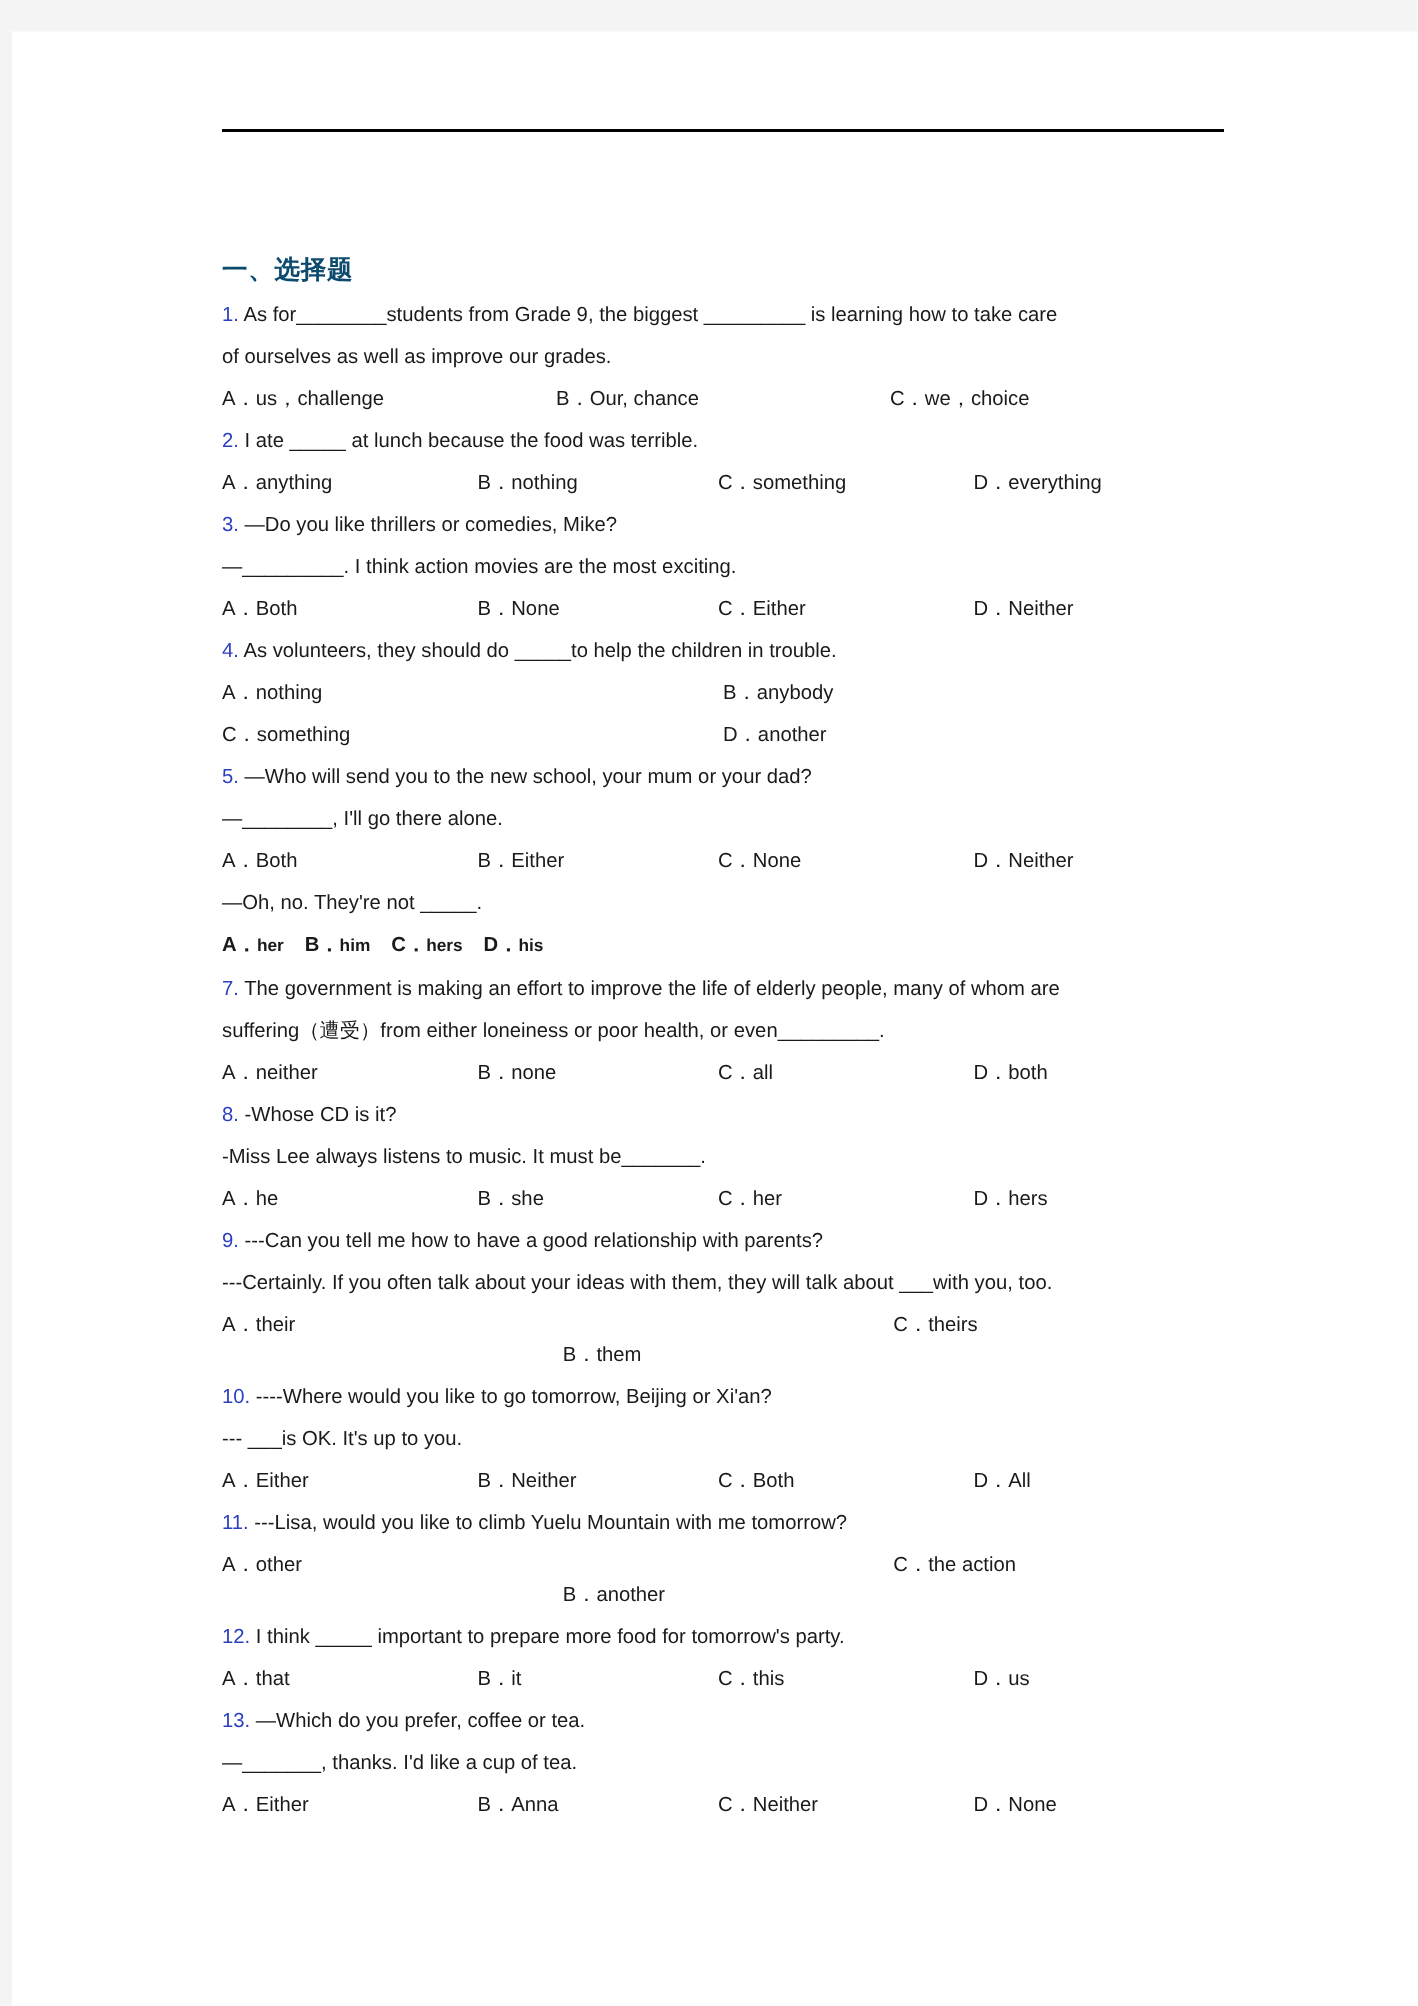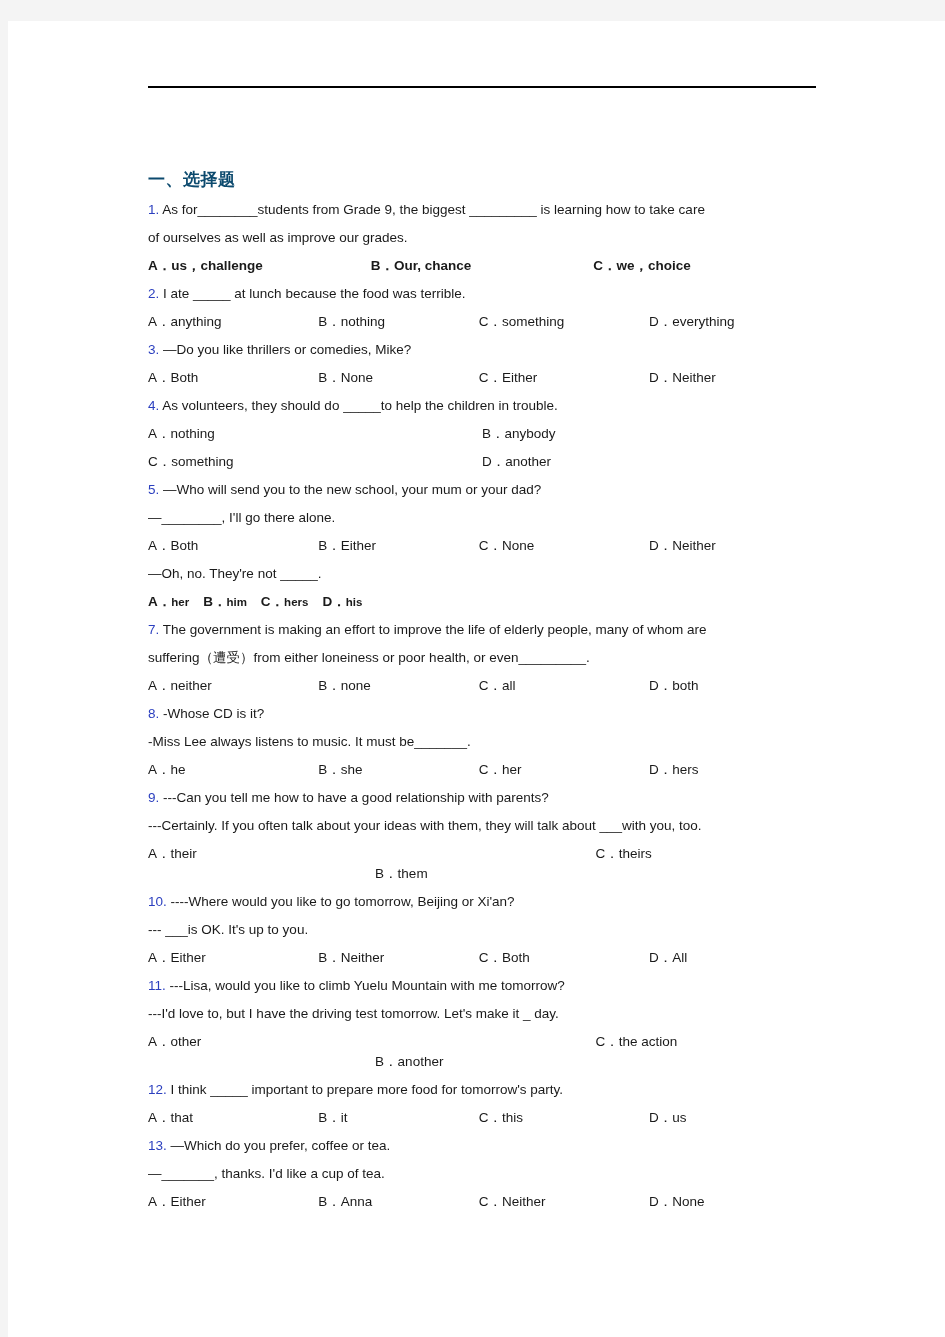--- a/index.html
+++ b/index.html
@@ -82,21 +82,21 @@
   }
   .opts .opt {
     white-space: nowrap;
   }
   
   .opts.cols4 .opt { width: 25%; }
   .opts.cols4 .opt:nth-child(1) { width: 25.5%; }
   .opts.cols4 .opt:nth-child(2) { width: 24%; }
   .opts.cols4 .opt:nth-child(3) { width: 25.5%; }
   
-  .opts.cols3 .opt { width: 33.33%; font-weight: bold; }
+  .opts.cols3 .opt { width: 33.33%; }
   
   .opts.cols2 .opt { width: 50%; }
   
   .opts.cols3b .opt:nth-child(1) { width: 34%; }
   .opts.cols3b .opt:nth-child(2) { width: 33%; margin-top: 20px; }
   .opts.cols3b .opt:nth-child(3) { width: 33%; }
   
   .opts.inline {
     display: block;
   }
@@ -139,20 +139,21 @@
         <div class="stem lastline"><span class="qnum">2.</span> <span>I ate _____ at lunch because the food was terrible.</span></div>
         <div class="opts cols4">
           <span class="opt">A．anything</span>
           <span class="opt">B．nothing</span>
           <span class="opt">C．something</span>
           <span class="opt">D．everything</span>
         </div>
       </div>
       <div class="q">
         <div class="stem"><span class="qnum">3.</span> <span>—Do you like thrillers or comedies, Mike?</span></div>
+        <div class="stem lastline"><span>—_________. I think action movies are the most exciting.</span></div>
         <div class="opts cols4">
           <span class="opt">A．Both</span>
           <span class="opt">B．None</span>
           <span class="opt">C．Either</span>
           <span class="opt">D．Neither</span>
         </div>
       </div>
       <div class="q">
         <div class="stem lastline"><span class="qnum">4.</span> <span>As volunteers, they should do _____to help the children in trouble.</span></div>
         <div class="opts cols2">
@@ -212,21 +213,20 @@
         <div class="stem lastline"><span>--- ___is OK. It's up to you.</span></div>
         <div class="opts cols4">
           <span class="opt">A．Either</span>
           <span class="opt">B．Neither</span>
           <span class="opt">C．Both</span>
           <span class="opt">D．All</span>
         </div>
       </div>
       <div class="q">
         <div class="stem"><span class="qnum">11.</span> <span>---Lisa, would you like to climb Yuelu Mountain with me tomorrow?</span></div>
-        <div class="stem lastline"><span>---I'd love to, but I have the driving test tomorrow. Let's make it _ day.</span></div>
         <div class="opts cols3b">
           <span class="opt">A．other</span>
           <span class="opt">B．another</span>
           <span class="opt">C．the action</span>
         </div>
       </div>
       <div class="q">
         <div class="stem lastline"><span class="qnum">12.</span> <span>I think _____ important to prepare more food for tomorrow's party.</span></div>
         <div class="opts cols4">
           <span class="opt">A．that</span>

